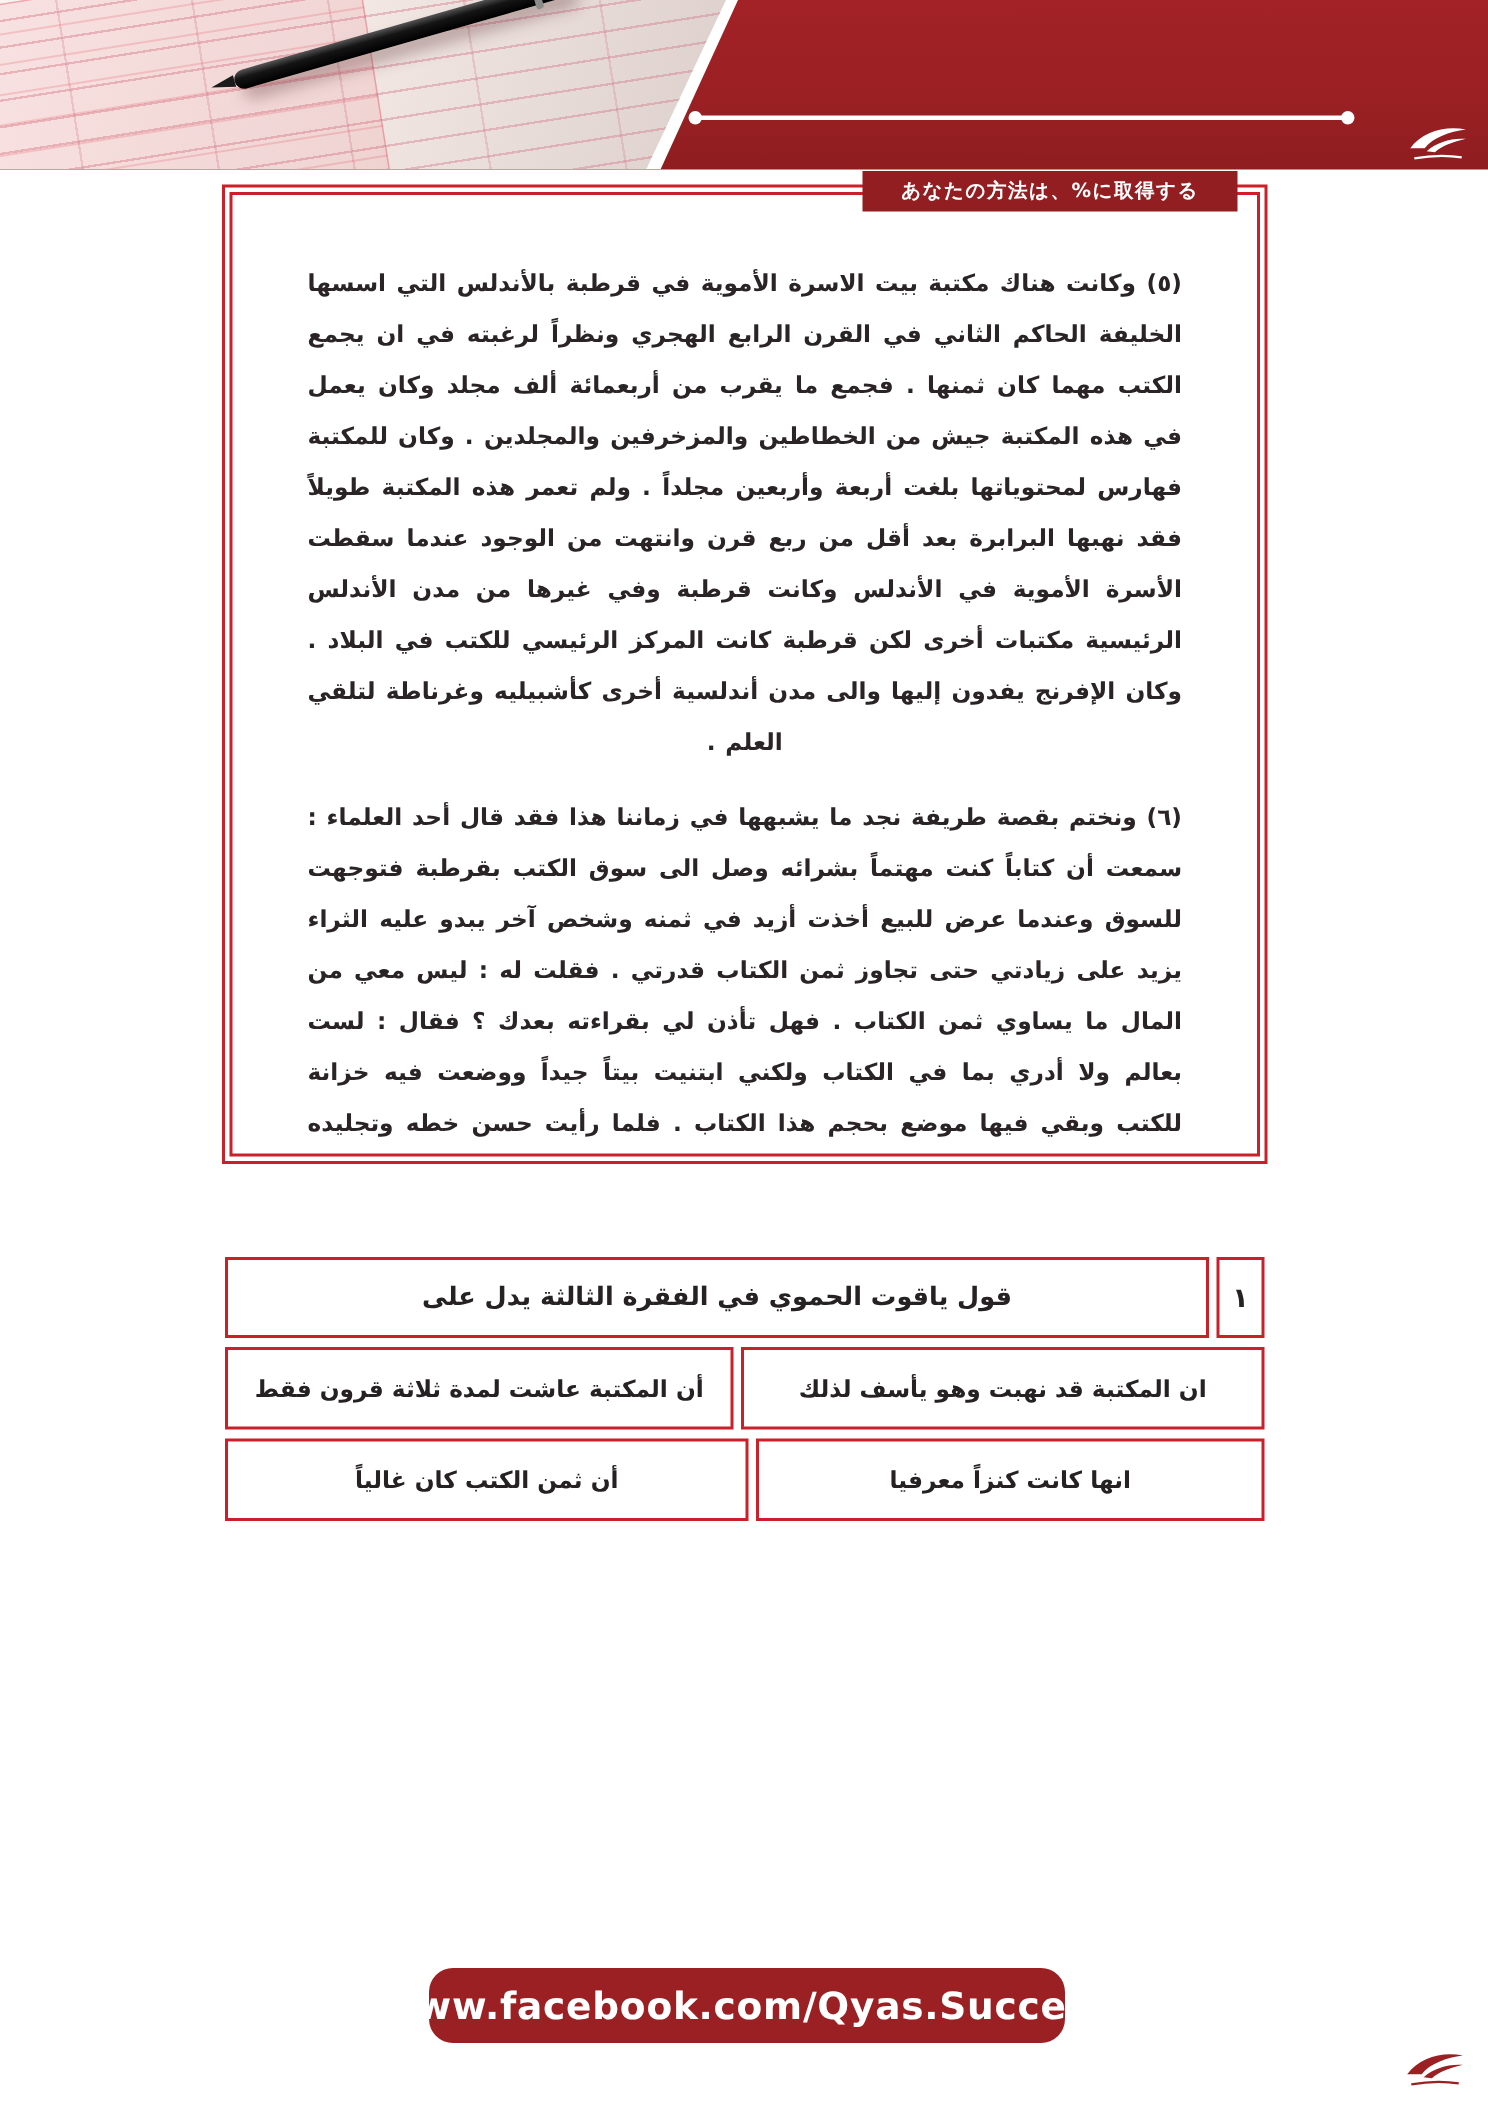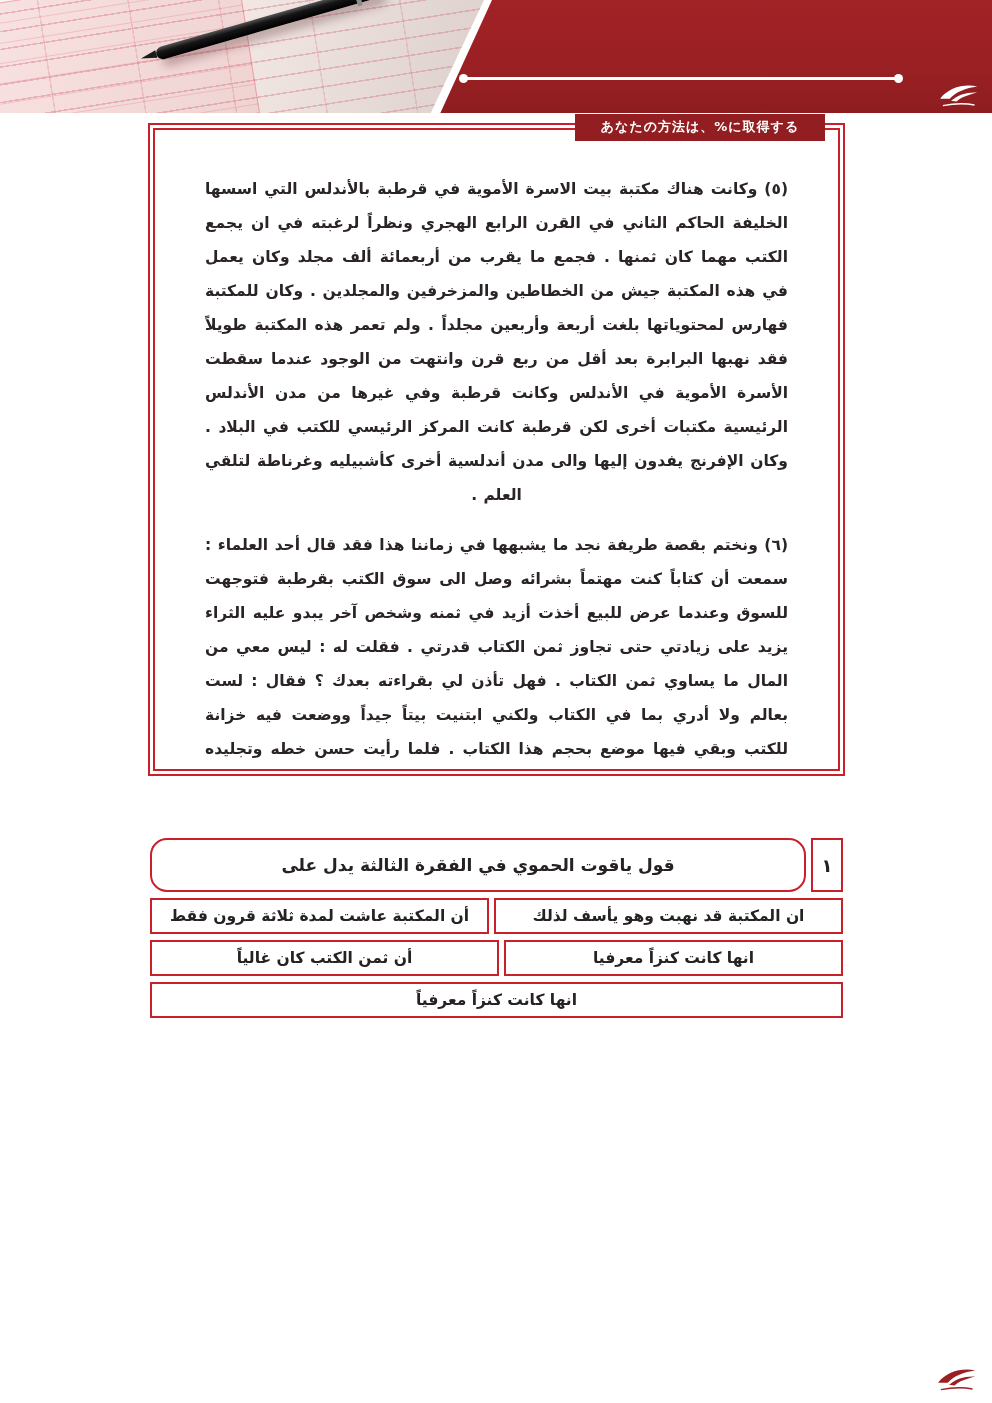--- a/index.html
+++ b/index.html
@@ -59,22 +59,22 @@
                   word-spacing:1px; margin:16px; }
 
   
   .qa { position:absolute; top:838px; left:150px; width:693px; }
   .row { display:flex; direction:rtl; gap:5px; margin-bottom:6px; }
   .rbox { border:2.5px solid #c9202a; background:#fff;
           display:flex; align-items:center; justify-content:center;
           direction:rtl; font-weight:bold; color:#262122; }
   .qrow .rbox { height:54px; }
   .numbox { width:32px; font-size:18px; }
-  .qbox { flex:1; font-size:17px;border-radius:17px; }
-  .optrow .rbox { height:36px; font-size:15.5px; }
+  .qbox { flex:1; font-size:17px; }
+  .optrow .rbox { height:55px; font-size:15.5px; }
   .opt-right { width:349px; }
   .opt-left { flex:1; }
   .opt-full { width:100%; height:43px; }
 
   
   .footer-pill { position:absolute; top:1312px; left:286px; width:424px; height:50px;
                  background:#9b2023; border-radius:16px;
                  display:flex; align-items:center; justify-content:center; }
   .footer-pill span { color:#fff; font-size:25px; font-weight:bold; letter-spacing:.5px; }
 </style>
@@ -128,26 +128,24 @@
 
     <div class="row optrow">
       <div class="rbox opt-left">
         <span>انها كانت كنزاً معرفيا</span>
       </div>
       <div class="rbox opt-right">
         <span>أن ثمن الكتب كان غالياً</span>
       </div>
     </div>
 
-    <div class="row optrow">
-      <div class="rbox opt-full">
-        <span>انها كانت كنزاً معرفياً</span>
-      </div>
-    </div>
   </section>
 
+  <div class="footer-pill">
+    <span>www.facebook.com/Qyas.Success</span>
+  </div>
   <svg class="logo logo-footer" viewBox="0 0 64 40" width="44" height="28">
     <path d="M6 24 C 18 8, 40 2, 60 6 C 44 8, 28 14, 20 24 Z" fill="currentColor"></path>
     <path d="M22 27 C 32 18, 46 14, 60 15 C 48 18, 36 22, 30 28 Z" fill="currentColor"></path>
     <path d="M10 34 C 26 31, 44 31, 56 33" stroke="currentColor" stroke-width="2.2" fill="none"></path>
   </svg>
 
 </div>
 
 </body></html>

